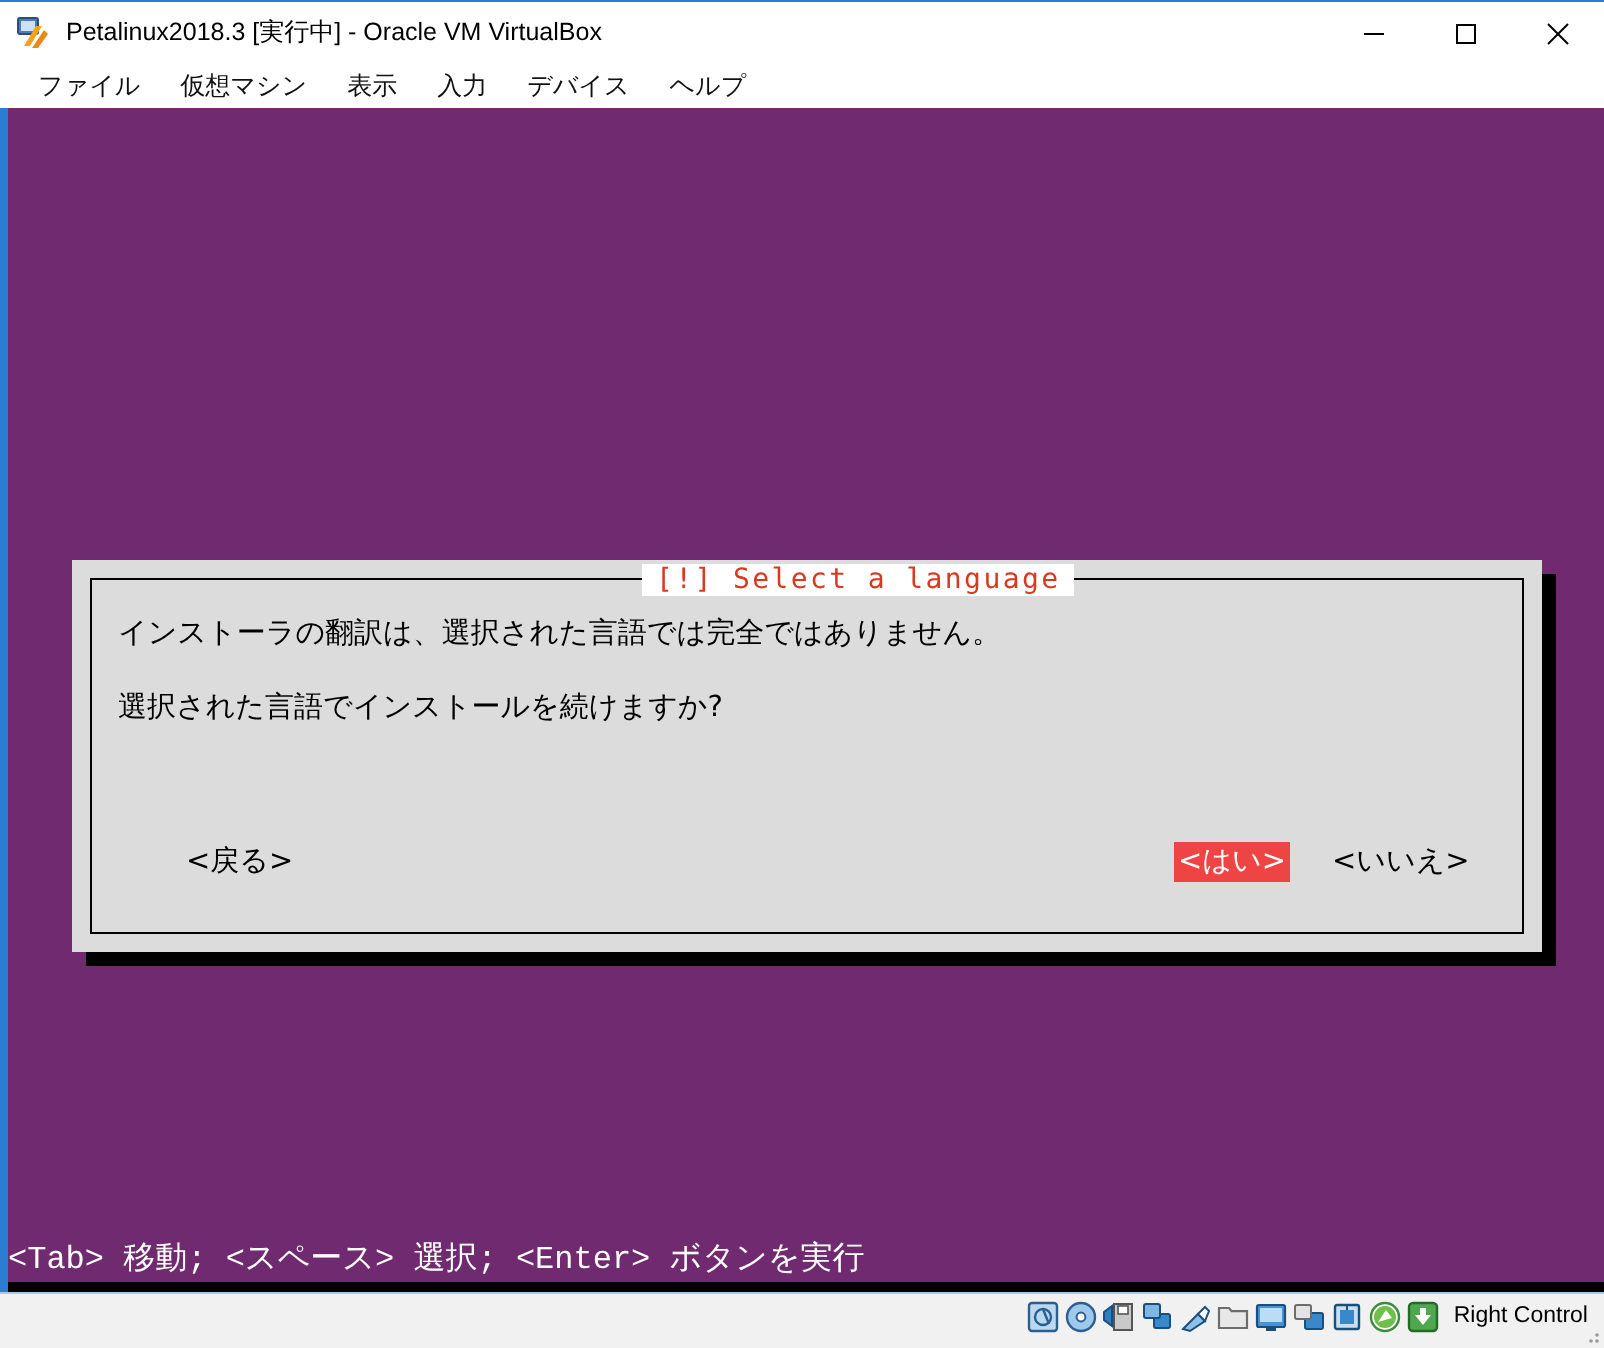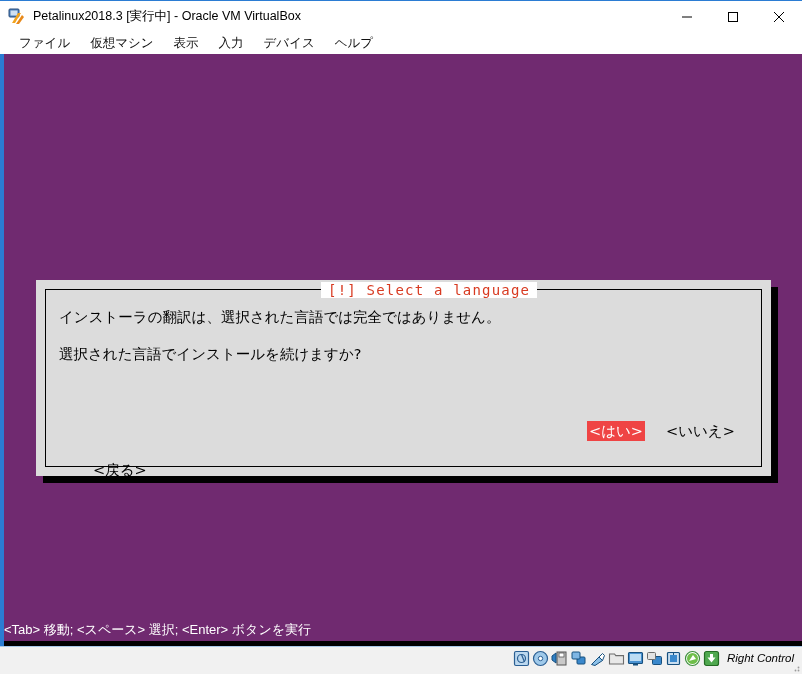--- a/index.html
+++ b/index.html
@@ -181,33 +181,33 @@
   }
   .btn {
     position: absolute;
     font-family: "DejaVu Sans", sans-serif;
     font-size: 14.5px;
     color: #000000;
     line-height: 20px;
     white-space: nowrap;
     padding: 0 2px;
   }
-  .btn-back   { left: 45px; margin-top: 39px; }
+  .btn-back   { left: 45px; }
   .btn-yes    { left: 541px; background: #ef4444; color: #ffffff; }
   .btn-no     { left: 618px; }
 
   
   .guest-helpline {
     position: absolute;
     left: 0;
     top: 565px;
     width: 802px;
     height: 22px;
-    font-family: Liberation Sans, sans-serif;
-    font-size: 13px;
+    font-family: Liberation Mono, monospace;
+    font-size: 16px;
     color: #ffffff;
     line-height: 22px;
     padding-left: 4px;
     box-sizing: border-box;
     white-space: nowrap;
   }
   .guest-blackbar {
     position: absolute;
     left: 0;
     top: 587px;
@@ -227,21 +227,20 @@
     border-top: 1px solid #a9c9e8;
     box-sizing: border-box;
   }
   .status-icons {
     position: absolute;
     right: 8px;
     top: 3px;
     display: flex;
     align-items: center;
     gap: 2px;
-    font-style: italic;
   }
   .sicon {
     width: 17px;
     height: 17px;
     display: block;
   }
   .status-label {
     font-size: 11.5px;
     color: #000000;
     margin-left: 5px;

